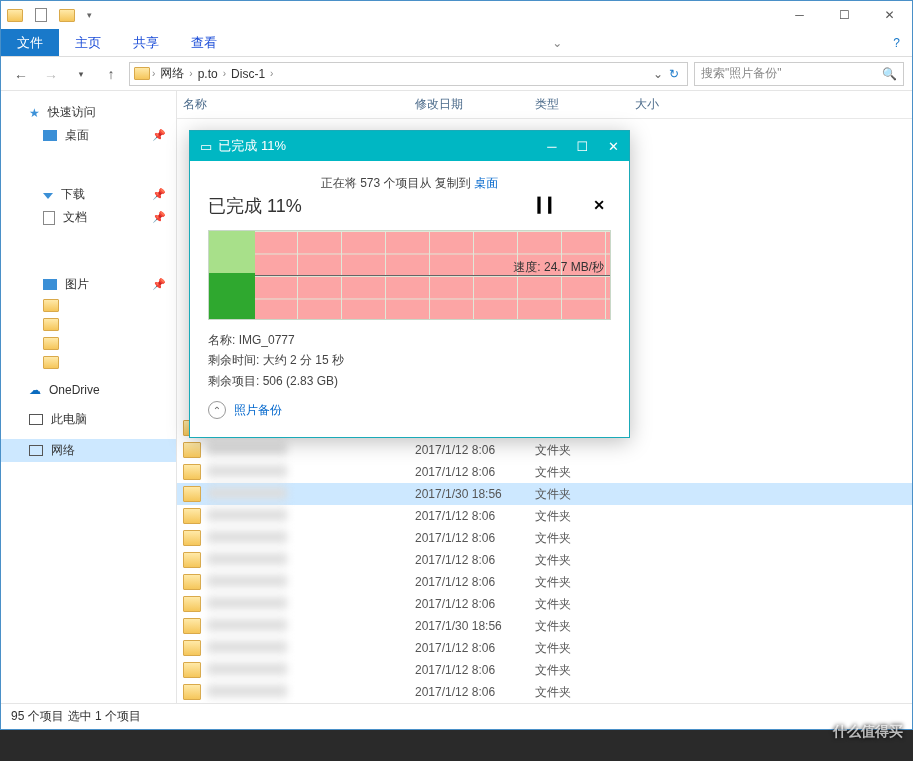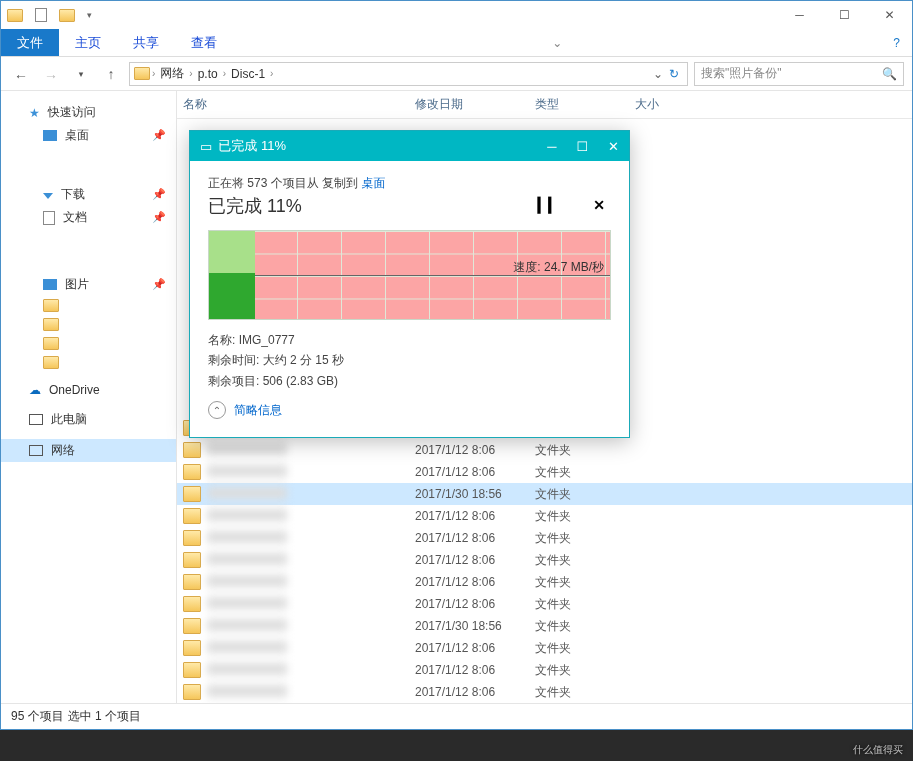--- a/index.html
+++ b/index.html
@@ -40,21 +40,21 @@
 .row .blur { filter: blur(4px); background: #ddd; width: 80px; height: 12px; display: inline-block; }
 .row .date { width: 120px; color: #555; }
 .row .type { width: 100px; color: #555; }
 .statusbar { height: 26px; border-top: 1px solid #e5e5e5; display: flex; align-items: center; padding: 0 10px; gap: 4px; color: #333; }
 
 
 .dlg { position: absolute; left: 189px; top: 130px; width: 441px; background: #fff; border: 1px solid #1aaab8; box-shadow: 0 4px 20px rgba(0,0,0,0.25); font-size: 12px; }
 .dlg .dtitle { height: 30px; background: #00b7c3; color: #fff; display: flex; align-items: center; padding: 0 10px; font-size: 13px; }
 .dlg .dtitle .dctrls { margin-left: auto; display: flex; gap: 20px; }
 .dlg .dbody { padding: 14px 18px; }
-.dlg .line1 { color: #444; }
+.dlg .line1 { color: #444; text-align: center; }
 .dlg .link { color: #0066cc; }
 .dlg .h1 { font-size: 18px; color: #333; margin-top: 2px; }
 .dlg .ctrlrow { float: right; display: flex; gap: 34px; margin-top: -20px; padding-right: 6px; }
 .dlg .chart { margin-top: 12px; height: 90px; border: 1px solid #c8d8c8; position: relative; background: #fca5a5; }
 .dlg .chart::before { content: ""; position: absolute; inset: 0; background-image: linear-gradient(#e0e8d8 1px, transparent 1px), linear-gradient(90deg, #e0e8d8 1px, transparent 1px); background-size: 44px 22.5px; }
 .dlg .chart .hist { position: absolute; left: 0; top: 0; width: 46px; height: 100%; }
 .dlg .chart .hist .top { position: absolute; left:0; top:0; width:100%; height:48%; background: #a8e08a; }
 .dlg .chart .hist .botfill { position: absolute; left:0; bottom:0; width:100%; height:52%; background: #2fa82f; }
 .dlg .chart .sline { position: absolute; left: 46px; right: 0; top: 44px; height: 1px; background: #666; }
 .dlg .chart .slabel { position: absolute; right: 6px; top: 28px; color: #333; font-size: 12px; }
@@ -62,21 +62,21 @@
 .dlg .collapse { margin-top: 10px; display: flex; align-items: center; gap: 8px; color: #0066cc; padding-bottom: 4px; }
 .dlg .collapse .chev { width: 18px; height: 18px; border: 1px solid #999; border-radius: 50%; display: flex; align-items: center; justify-content: center; font-size: 10px; color: #666; }
 
 .folder-ico { width:16px; height:13px; background: linear-gradient(#ffe9a8,#f5c65b); border:1px solid #d9a94a; display:inline-block; border-radius:1px; }
 .pc-ico { width:14px; height:11px; border:1px solid #555; display:inline-block; position:relative; }
 .net-ico { width:14px; height:11px; border:1px solid #555; display:inline-block; }
 .blue-sq { width:14px; height:11px; background:#3b8fd6; display:inline-block; }
 .arrow-d { width:0;height:0;border-left:5px solid transparent;border-right:5px solid transparent;border-top:6px solid #3b8fd6; display:inline-block; margin-top:3px; }
 .doc-ico { width:12px; height:14px; border:1px solid #888; background:#fff; display:inline-block; }
 
-.watermark { position: absolute; right: 10px; bottom: 4px; font-size: 10px; color: rgba(255,255,255,0.7); text-shadow: 0 0 4px #000; font-weight: normal; }
+.watermark { position: absolute; right: 10px; bottom: 20px; font-size: 14px; color: rgba(255,255,255,0.7); text-shadow: 0 0 4px #000; font-weight: bold; }
 </style>
 </head>
 <body>
 
 <div class="window">
 
   <div class="titlebar">
     <div class="qat">
       <span class="folder-ico"></span>
       <span class="doc-ico"></span>
@@ -305,18 +305,18 @@
       <div class="sline"></div>
       <div class="slabel">速度: 24.7 MB/秒</div>
     </div>
     <div class="meta">
       <div>名称: IMG_0777</div>
       <div>剩余时间: 大约 2 分 15 秒</div>
       <div>剩余项目: 506 (2.83 GB)</div>
     </div>
     <div class="collapse">
       <span class="chev">⌃</span>
-      <span>简略信息</span>
+      <span>照片备份</span>
     </div>
   </div>
 </div>
 
 <div class="watermark">什么值得买</div>
 
 </body></html>

